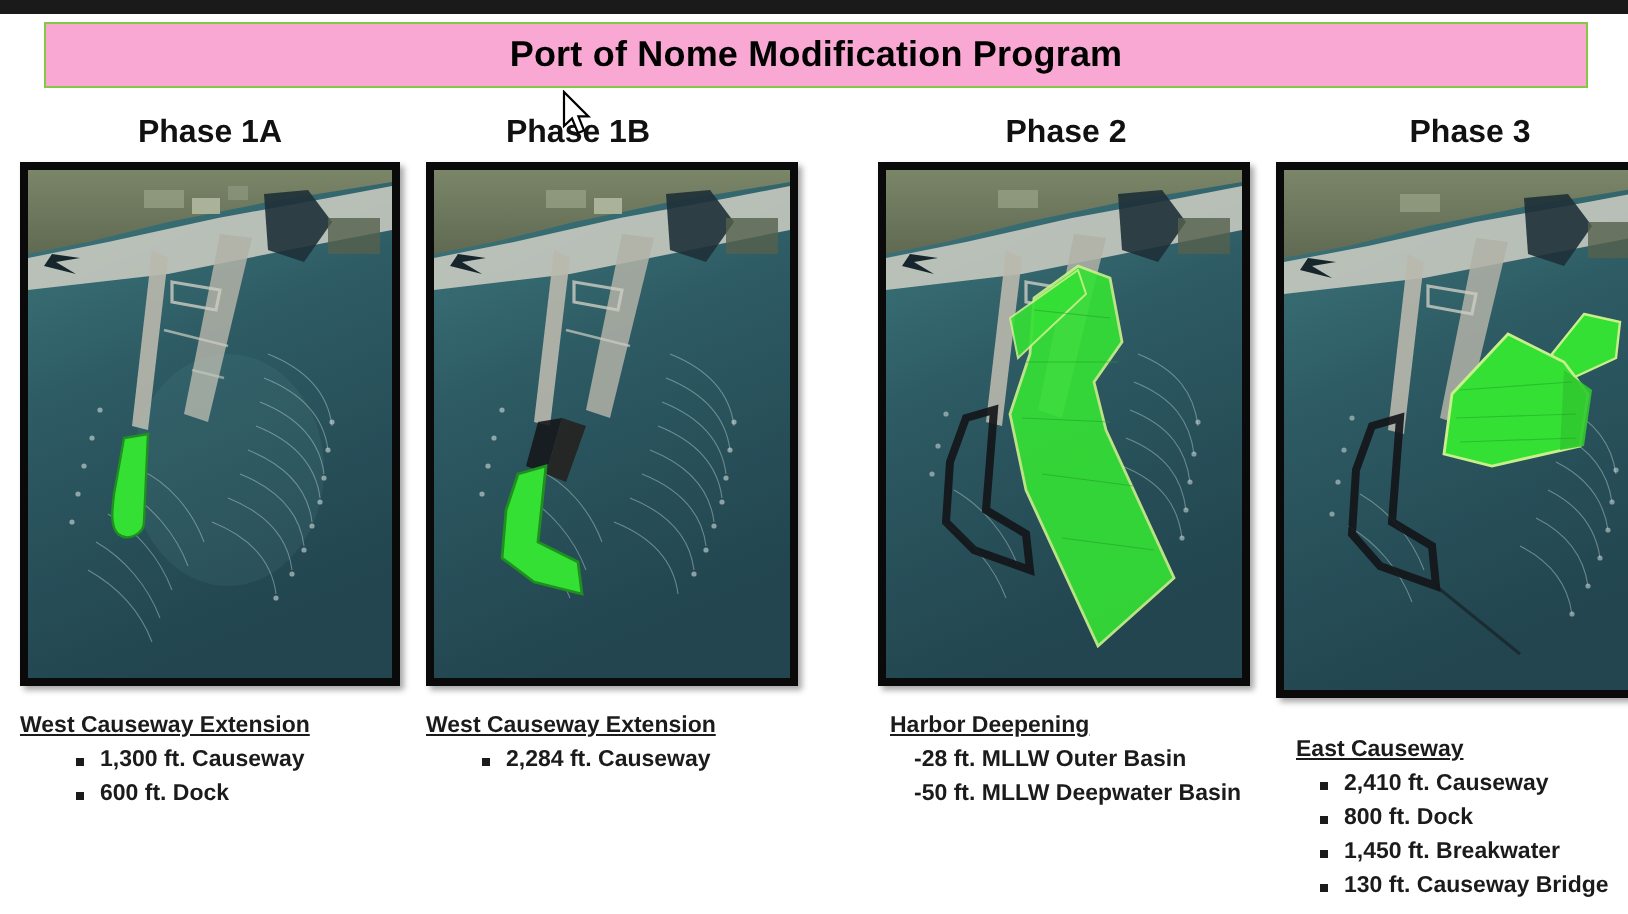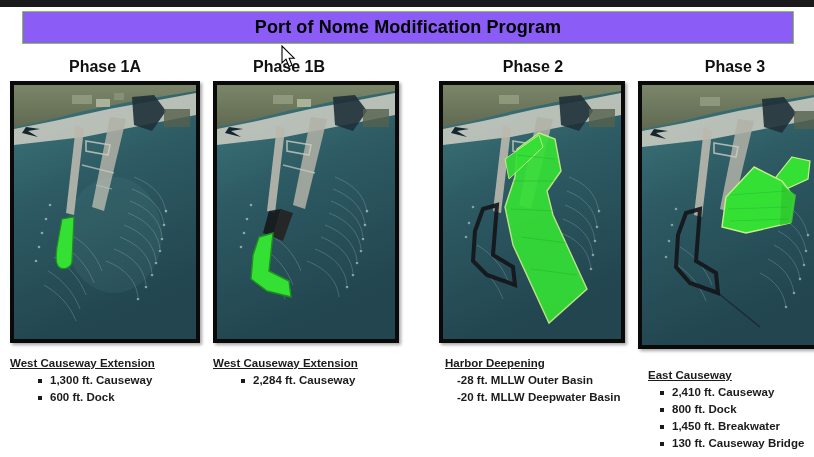--- a/index.html
+++ b/index.html
@@ -24,21 +24,21 @@
     background: #1a1a1a;
   }
 
   
   .title-banner {
     position: absolute;
     left: 22px;
     top: 11px;
     width: 772px;
     height: 33px;
-    background: #8b5cf6;
+    background: #f9a8d4;
     border: 1px solid #86c845;
     box-sizing: border-box;
     display: flex;
     align-items: center;
     justify-content: center;
   }
   .title-banner .title-text {
     font-size: 18px;
     font-weight: bold;
     color: #000000;
@@ -365,21 +365,21 @@
             </g>
           </g>
         </svg>
       </div>
     </div>
 
     <div class="caption">
       <div class="caption-title">Harbor Deepening</div>
       <ul class="caption-list">
         <li>-28 ft. MLLW Outer Basin</li>
-        <li>-20 ft. MLLW Deepwater Basin</li>
+        <li>-50 ft. MLLW Deepwater Basin</li>
       </ul>
     </div>
   </div>
 
   <div class="phase-col c3">
     <div class="phase-heading">Phase 3</div>
 
     <div class="map-panel">
       <div class="map-art">
         <svg viewBox="0 0 184 260" preserveAspectRatio="none">

